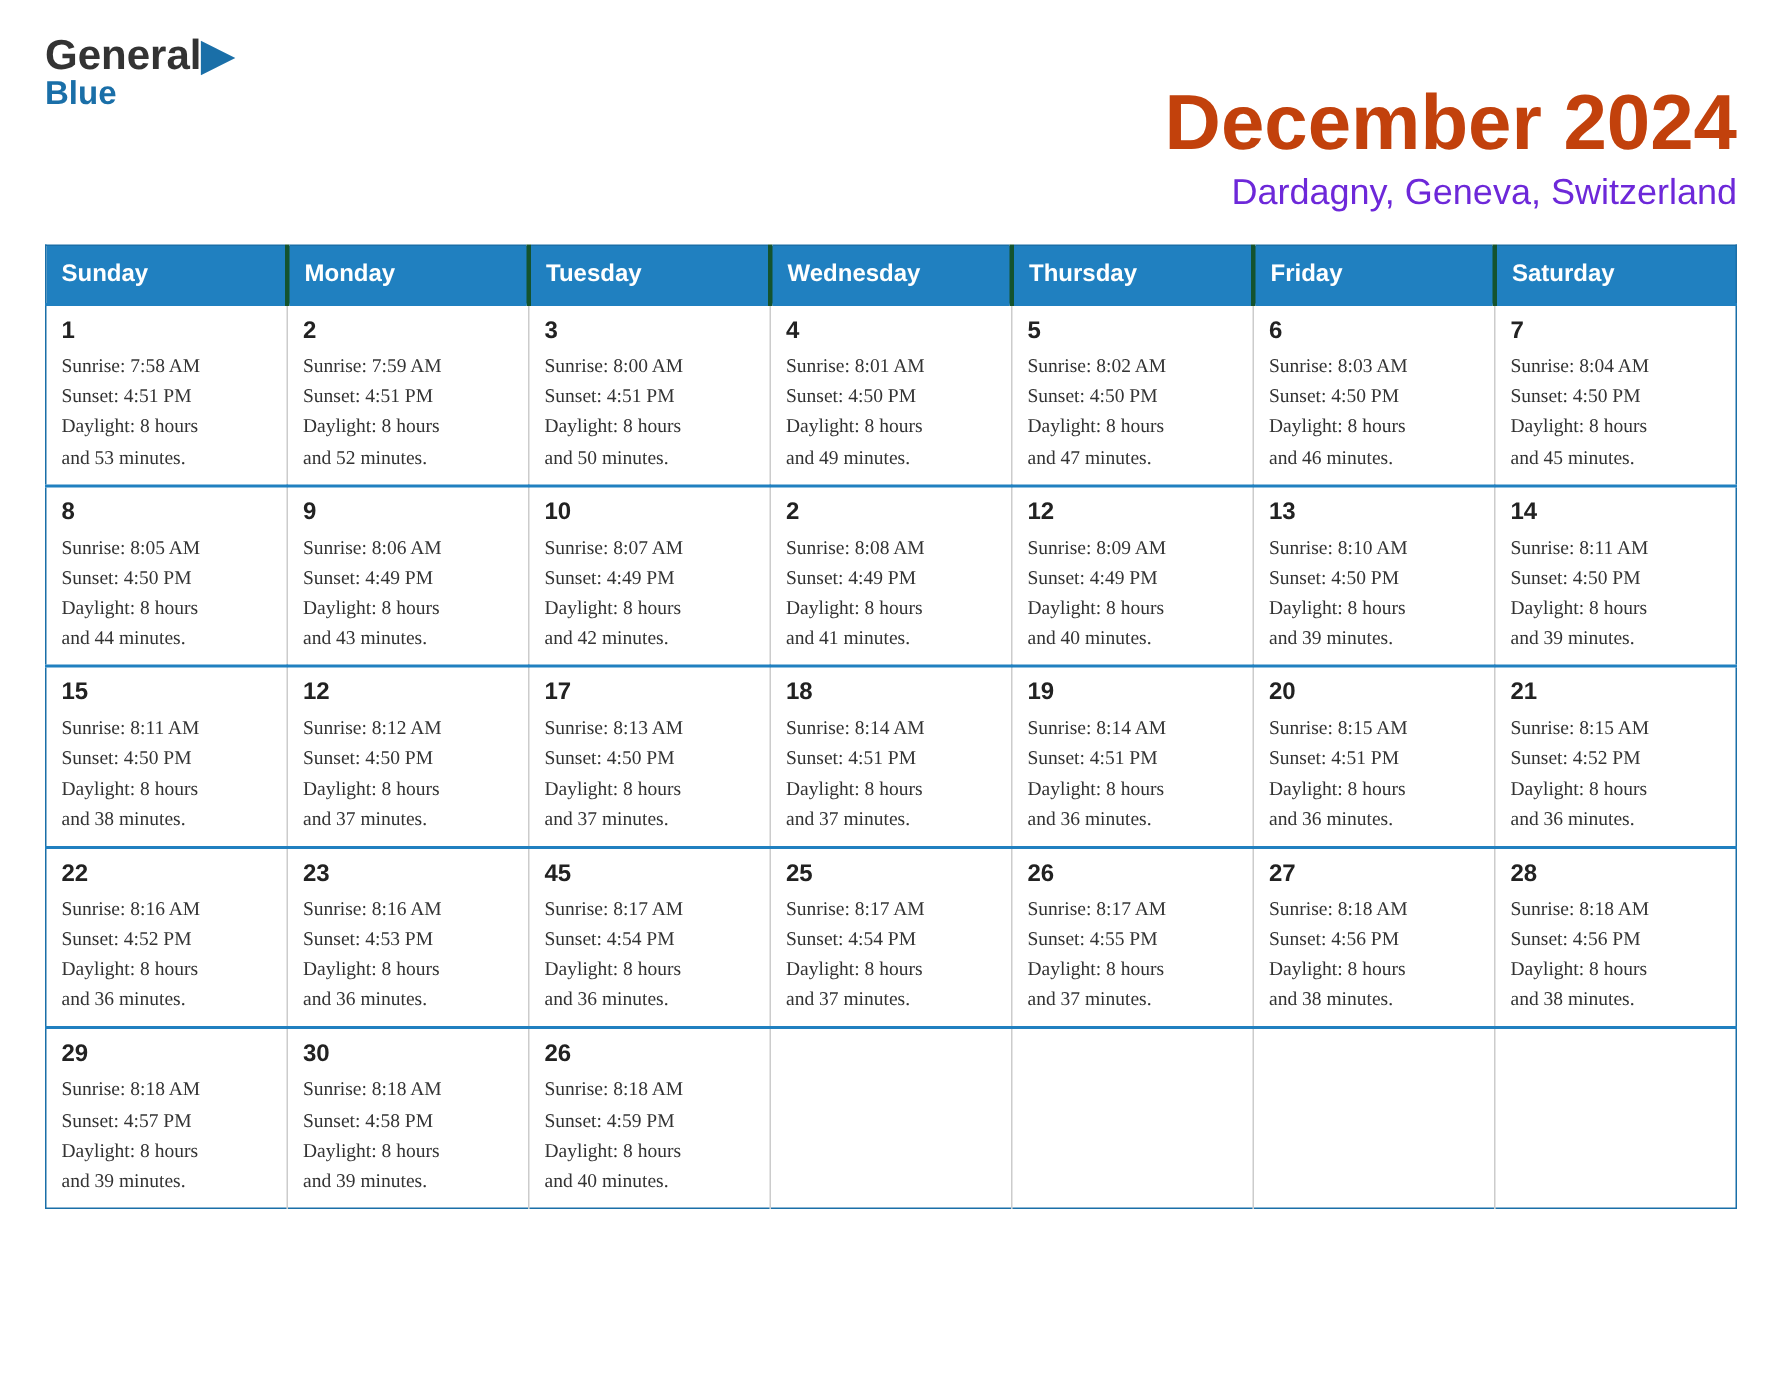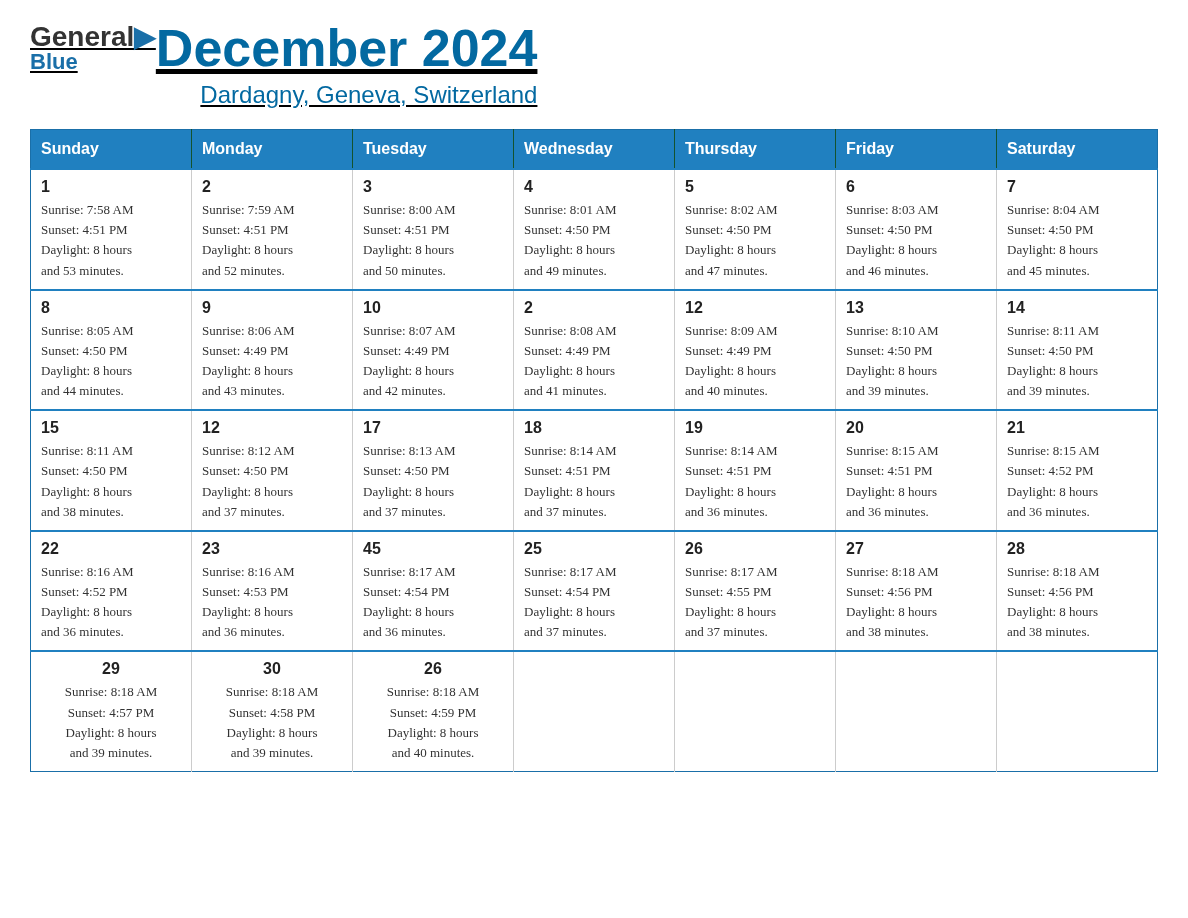--- a/index.html
+++ b/index.html
@@ -5,23 +5,23 @@
     * { margin: 0; padding: 0; box-sizing: border-box; }
     body {
       font-family: Arial, sans-serif;
       background: #ffffff;
       width: 1188px;
       min-height: 918px;
       padding: 20px 30px;
     }
     .header {
       display: flex;
+      justify-content: space-between;
       align-items: flex-start;
       margin-bottom: 20px;
-      text-decoration: underline;
     }
     .logo {
       display: flex;
       flex-direction: column;
       align-items: flex-start;
     }
     .logo-text {
       display: flex;
       align-items: center;
     }
@@ -40,43 +40,44 @@
       font-weight: bold;
       color: #1a6fa8;
       margin-top: -4px;
     }
     .title-section {
       text-align: right;
     }
     .month-year {
       font-size: 52px;
       font-weight: bold;
-      color: #0369a1;
+      color: #c2410c;
       line-height: 1.1;
+      margin-top: 34px;
     }
     .location {
       font-size: 24px;
-      color: #0369a1;
+      color: #6d28d9;
       margin-top: 4px;
     }
     table {
       width: 100%;
       border-collapse: collapse;
       border: 1px solid #1a6fa8;
     }
     thead tr {
       background-color: #2080c0;
     }
     thead th {
       color: #ffffff;
       font-size: 16px;
       font-weight: bold;
       padding: 10px 10px;
       text-align: left;
-      border-right: 1px solid #14532d;
+      border-right: 3px solid #14532d;
     }
     thead th:last-child {
       border-right: none;
       margin-top: 29px;
     }
     tbody tr {
       border-top: 2px solid #2080c0;
     }
     tbody td {
       vertical-align: top;
@@ -97,21 +98,20 @@
       margin-bottom: 4px;
     }
     .day-info {
       font-size: 13px;
       color: #333;
       line-height: 1.55;
       font-family: Liberation Serif, serif;
     }
     tbody tr:last-child td {
       min-height: 80px;
-      text-align: center;
     }
   </style>
 </head>
 <body>
 
 <div class="header">
   <div class="logo">
     <div class="logo-text">
       <span class="logo-general">General</span>
       <span class="logo-blue-part">▶</span>

